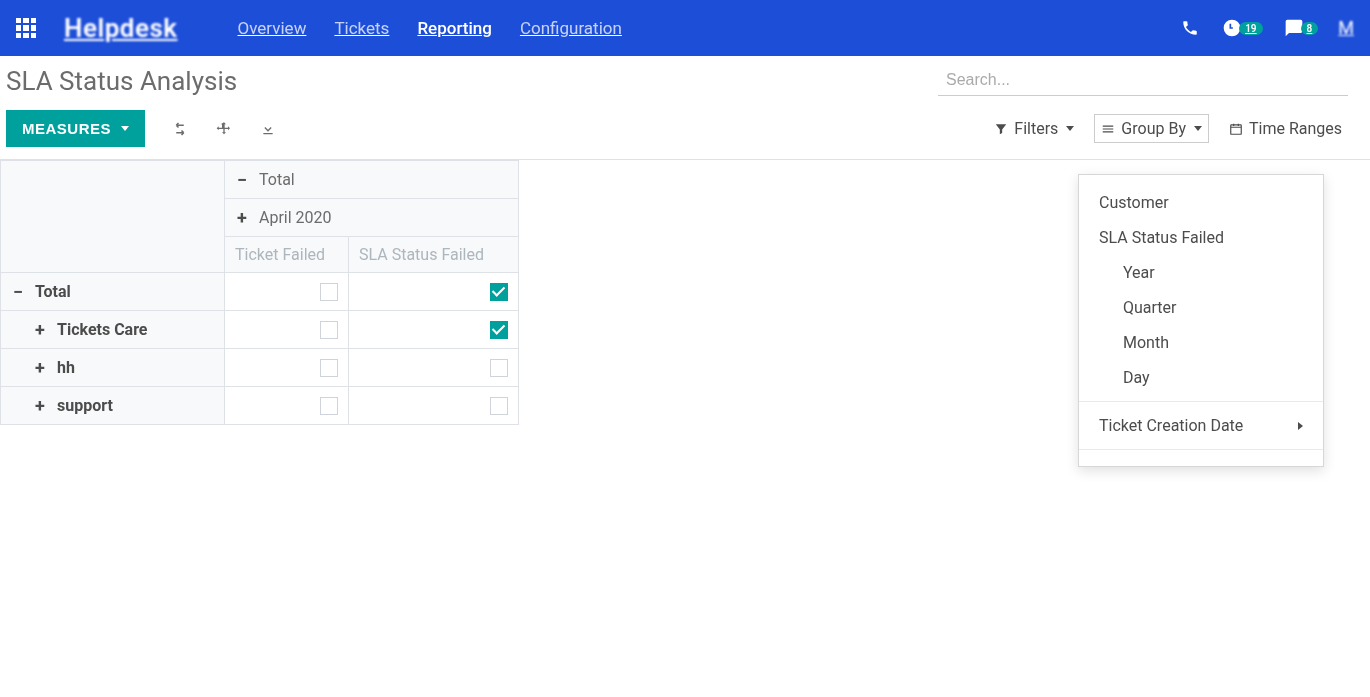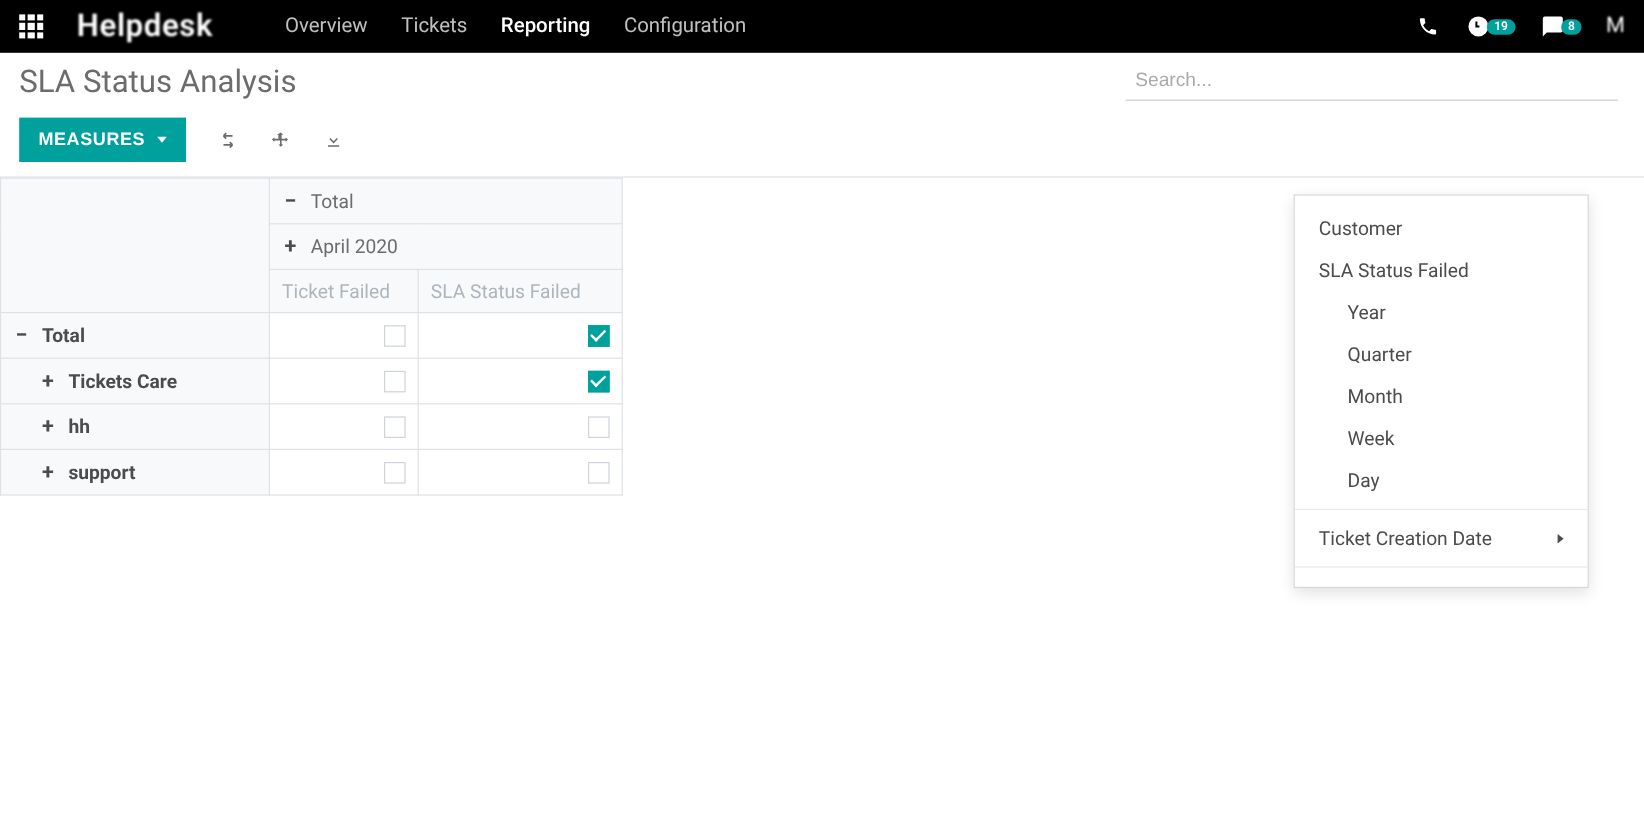--- a/index.html
+++ b/index.html
@@ -1,32 +1,32 @@
 <!DOCTYPE html>
 <html><head>
 <meta charset="utf-8">
 <style>
   * { box-sizing: border-box; margin: 0; padding: 0; }
   body { font-family: -apple-system, BlinkMacSystemFont, "Segoe UI", Roboto, sans-serif; font-size: 15px; color: #4c4c4c; width: 1370px; height: 697px; overflow: hidden; background: #fff; }
 
   
-  .navbar { background: #000000; height: 44px; display: flex; align-items: center; padding: 0 16px; color: #fff; }
+  .navbar { background: #1d4ed8; height: 56px; display: flex; align-items: center; padding: 0 16px; color: #fff; text-decoration: underline; }
   .apps-icon { width: 20px; height: 20px; display: grid; grid-template-columns: repeat(3, 1fr); grid-template-rows: repeat(3, 1fr); gap: 2px; margin-right: 28px; }
   .apps-icon div { background: #fff; }
   .brand { font-size: 26px; font-weight: 600; color: #fff; filter: blur(1px); margin-right: 60px; letter-spacing: 0.5px; }
   .nav-items { display: flex; gap: 28px; }
   .nav-item { color: rgba(255,255,255,0.75); font-size: 17px; cursor: pointer; filter: blur(0.6px); }
   .nav-item.active { color: #fff; font-weight: 500; filter: none; }
   .nav-right { margin-left: auto; display: flex; gap: 20px; color: #fff; }
   .nav-icon { width: 22px; height: 22px; display:flex; align-items:center; justify-content:center; fill: #fff; }
   .badge-wrap { position: relative; display:flex; align-items:center; }
   .badge { background: #00a09d; color: #fff; font-size: 10px; border-radius: 10px; padding: 1px 6px; margin-left: -4px; font-weight:600; }
 
   
-  .cp { padding: 10px 22px 0 16px; }
+  .cp { padding: 10px 22px 0 6px; }
   .cp-row1 { display:flex; align-items:center; justify-content: space-between; }
   .page-title { font-size: 26px; color: #6c6c6c; font-weight: 400; }
   .search-area { display:flex; align-items:center; border-bottom: 1px solid #ccc; padding-bottom: 2px; min-width: 410px; }
   .facet { background: #875a7b; color:#fff; display:flex; align-items:center; border:1px solid #6b4862; height: 30px; }
   .facet .facet-icon { background:#6b4862; width:28px; height:100%; display:flex; align-items:center; justify-content:center; fill:#fff; }
   .facet .facet-label { background:#e9ecef; color:#4c4c4c; padding: 4px 8px; display:flex; align-items:center; gap:6px; height:100%; }
   .facet-remove { color:#6c6c6c; font-weight:700; cursor:pointer; }
   .search-input { border:none; outline:none; font-size:16px; padding: 4px 8px; flex:1; color:#6c6c6c; }
   .search-input::placeholder { color:#aaa; }
 
@@ -54,21 +54,21 @@
   .expander { display:inline-flex; align-items:center; gap:10px; cursor:pointer; }
   .exp-icon { font-weight:700; font-size:18px; color:#4c4c4c; width:14px; text-align:center; }
   .indent1 { padding-left: 32px !important; }
   .indent0 .exp-icon { margin-left: 0; }
 
   .chk { display:inline-block; width:18px; height:18px; border:1px solid #ced4da; background:#fff; vertical-align:middle; }
   .chk.checked { background:#00a09d; border-color:#00a09d; position:relative; }
   .chk.checked::after { content:""; position:absolute; left:4px; top:0px; width:5px; height:10px; border: solid #fff; border-width: 0 2px 2px 0; transform: rotate(45deg); }
 
   
-  .dropdown { position:absolute; top: 162px; right: 46px; width: 246px; background:#fff; border:1px solid #d7d7d7; box-shadow: 0 4px 12px rgba(0,0,0,0.12); padding: 10px 0; z-index: 50; }
+  .dropdown { position:absolute; top: 174px; right: 46px; width: 246px; background:#fff; border:1px solid #d7d7d7; box-shadow: 0 4px 12px rgba(0,0,0,0.12); padding: 10px 0; z-index: 50; }
   .dropdown .item { padding: 8px 20px; display:flex; align-items:center; justify-content:space-between; cursor:pointer; color:#4c4c4c; font-size:16px; }
   .dropdown .subitem { padding: 8px 20px 8px 44px; cursor:pointer; color:#4c4c4c; font-size:16px; }
   .dropdown hr { border:none; border-top:1px solid #e9e9e9; margin: 6px 0; }
 
   svg { display:block; }
 </style>
 </head>
 <body>
 
 <div class="navbar">
@@ -140,20 +140,43 @@
             <path d="M12 2l3 3h-2v5h5V8l3 3-3 3v-2h-5v5h2l-3 3-3-3h2v-5H4v2l-3-3 3-3v2h5V5H7z"></path>
           </svg>
       </span>
       <span>
         <svg viewBox="0 0 24 24" width="16" height="16" fill="#6c6c6c">
             <path d="M12 3v10l4-4 1.4 1.4L12 16 6.6 10.4 8 9l4 4V3h0zM5 18h14v2H5z"></path>
           </svg>
       </span>
     </div>
 
+    <div class="filters-right">
+      <div class="dd-btn">
+        <svg viewBox="0 0 24 24" width="14" height="14" fill="#4c4c4c">
+            <path d="M3 4h18l-7 9v6l-4 2v-8z"></path>
+          </svg>
+        <span>Filters</span>
+        <span class="caret-down"></span>
+      </div>
+      <div class="dd-btn open">
+        <svg viewBox="0 0 24 24" width="14" height="14" fill="#4c4c4c">
+            <path d="M3 6h18v2H3zm0 5h18v2H3zm0 5h18v2H3z"></path>
+          </svg>
+        <span>Group By</span>
+        <span class="caret-down"></span>
+      </div>
+      <div class="dd-btn">
+        <svg viewBox="0 0 24 24" width="14" height="14" fill="none" stroke="#4c4c4c" stroke-width="2">
+            <rect x="3" y="5" width="18" height="16" rx="1"></rect>
+            <path d="M3 9h18M8 3v4M16 3v4"></path>
+          </svg>
+        <span>Time Ranges</span>
+      </div>
+    </div>
   </div>
 </div>
 
 <div class="content-sep"></div>
 
 <table class="pivot">
   <thead>
     <tr>
       <th class="rowhead" rowspan="3"></th>
       <th colspan="2">
@@ -215,21 +238,20 @@
 <div class="dropdown">
   <div class="item">
     <span>Customer</span>
   </div>
   <div class="item">
     <span>SLA Status Failed</span>
   </div>
   <div class="subitem">Year</div>
   <div class="subitem">Quarter</div>
   <div class="subitem">Month</div>
-  <div class="subitem">Week</div>
   <div class="subitem">Day</div>
   <hr>
   <div class="item">
     <span>Ticket Creation Date</span>
     <span class="caret-right-sm"></span>
   </div>
   <hr>
 </div>
 
 </body></html>

